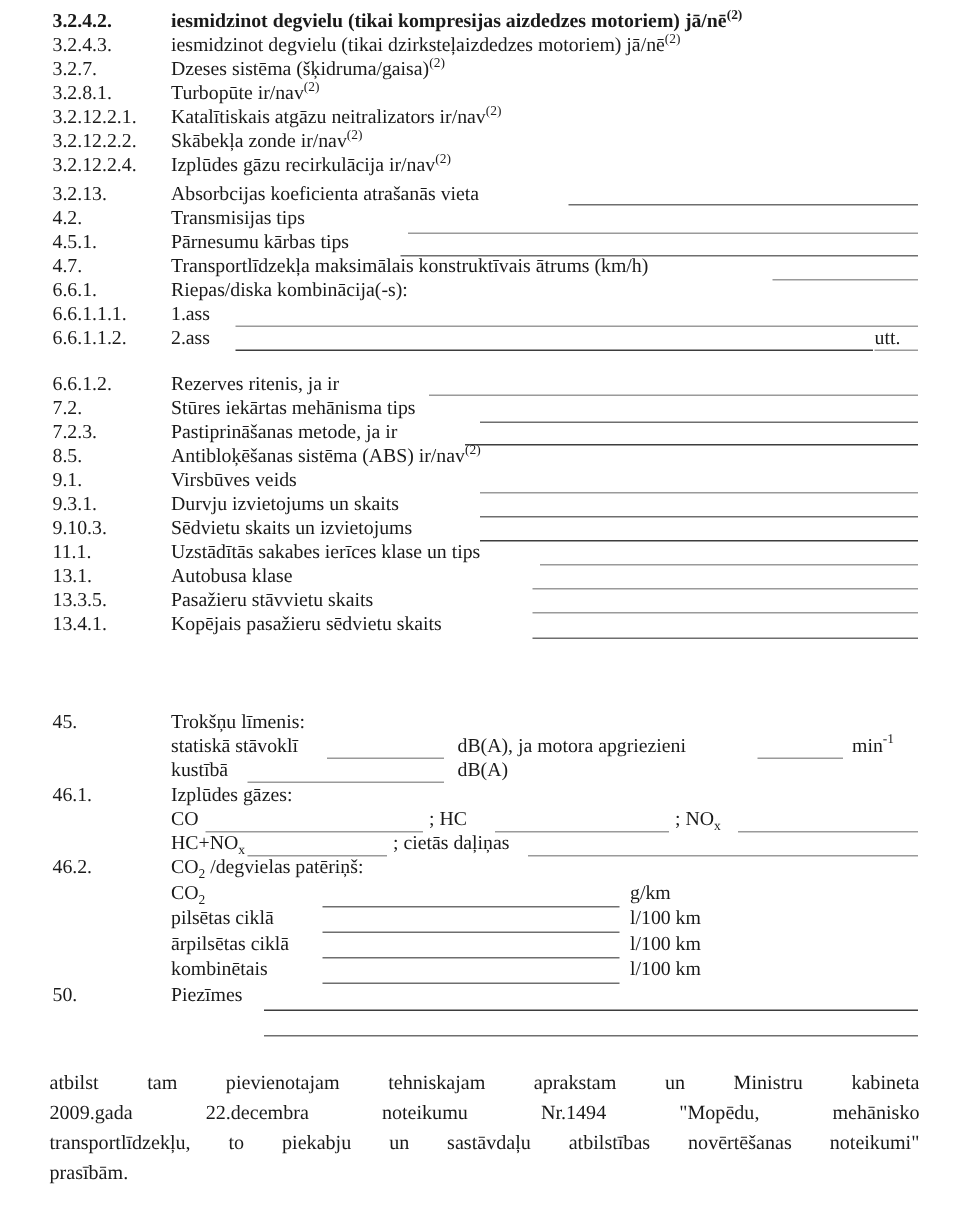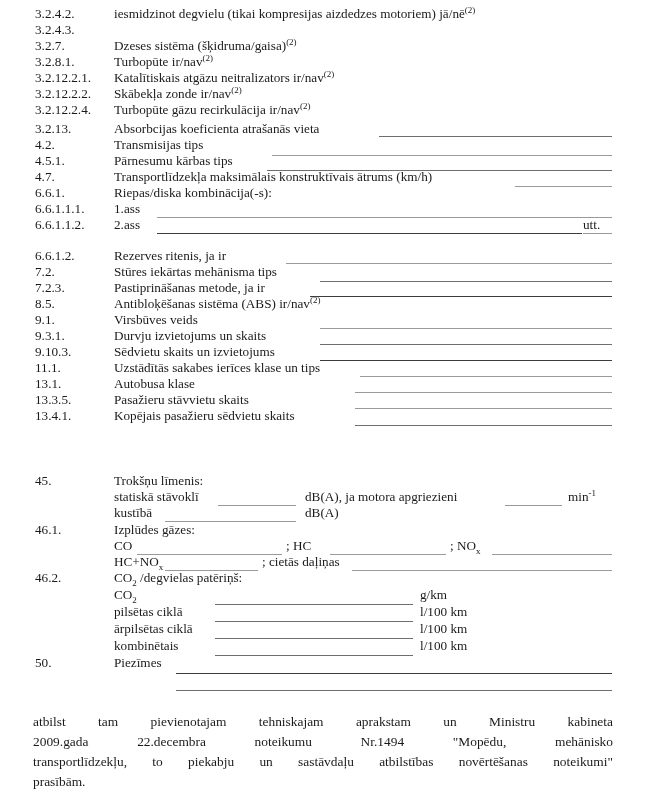--- a/index.html
+++ b/index.html
@@ -93,27 +93,28 @@
   }
   .closing .lastline { text-align: left; }
 </style>
 </head>
 <body>
 
 <div class="page">
 
   <div>
 
-    <div class="row" style="position:absolute;left:0;top:6px;width:645px;">
+    <div class="row" style="position:absolute;left:0;top:6px;width:645px;font-weight:bold;">
       <span class="num">3.2.4.2.</span>
       <span class="lbl"><span>iesmidzinot degvielu (tikai kompresijas aizdedzes motoriem) jā/nē</span><sup>(2)</sup></span>
     </div>
 
     <div class="row" style="position:absolute;left:0;top:22px;width:551px;">
       <span class="num">3.2.4.3.</span>
+      <span class="lbl"><span>iesmidzinot degvielu (tikai dzirksteļaizdedzes motoriem) jā/nē</span><sup>(2)</sup></span>
     </div>
 
     <div class="row" style="position:absolute;left:0;top:38px;width:645px;">
       <span class="num">3.2.7.</span>
       <span class="lbl"><span>Dzeses sistēma (šķidruma/gaisa)</span><sup>(2)</sup></span>
     </div>
 
     <div class="row" style="position:absolute;left:0;top:54px;width:645px;">
       <span class="num">3.2.8.1.</span>
       <span class="lbl"><span>Turbopūte ir/nav</span><sup>(2)</sup></span>
@@ -124,21 +125,21 @@
       <span class="lbl"><span>Katalītiskais atgāzu neitralizators ir/nav</span><sup>(2)</sup></span>
     </div>
 
     <div class="row" style="position:absolute;left:0;top:86px;width:645px;">
       <span class="num">3.2.12.2.2.</span>
       <span class="lbl"><span>Skābekļa zonde ir/nav</span><sup>(2)</sup></span>
     </div>
 
     <div class="row" style="position:absolute;left:0;top:102px;width:645px;">
       <span class="num">3.2.12.2.4.</span>
-      <span class="lbl"><span>Turbopūte gāzu recirkulācija ir/nav</span><sup>(2)</sup></span>
+      <span class="lbl"><span>Izplūdes gāzu recirkulācija ir/nav</span><sup>(2)</sup></span>
     </div>
 
     <div class="row" style="position:absolute;left:0;top:121px;width:645px;">
       <span class="num">3.2.13.</span>
       <span class="lbl">Absorbcijas koeficienta atrašanās vieta</span>
     </div>
     <div class="rule" style="left:379px;top:136px;width:233px;"></div>
 
     <div class="row" style="position:absolute;left:0;top:137px;width:645px;">
       <span class="num">4.2.</span>

